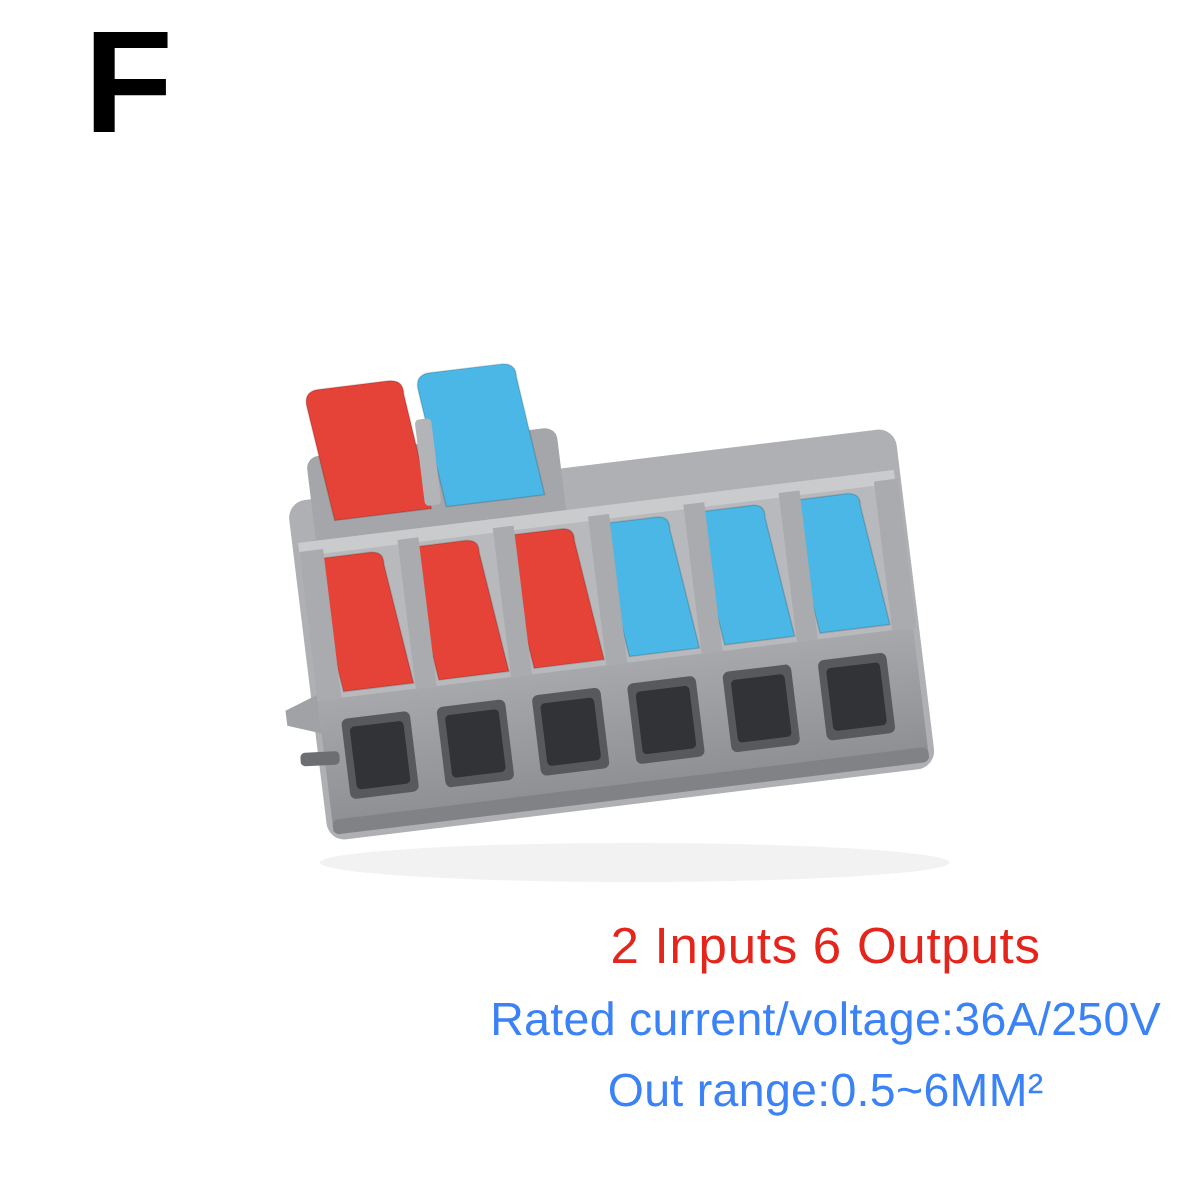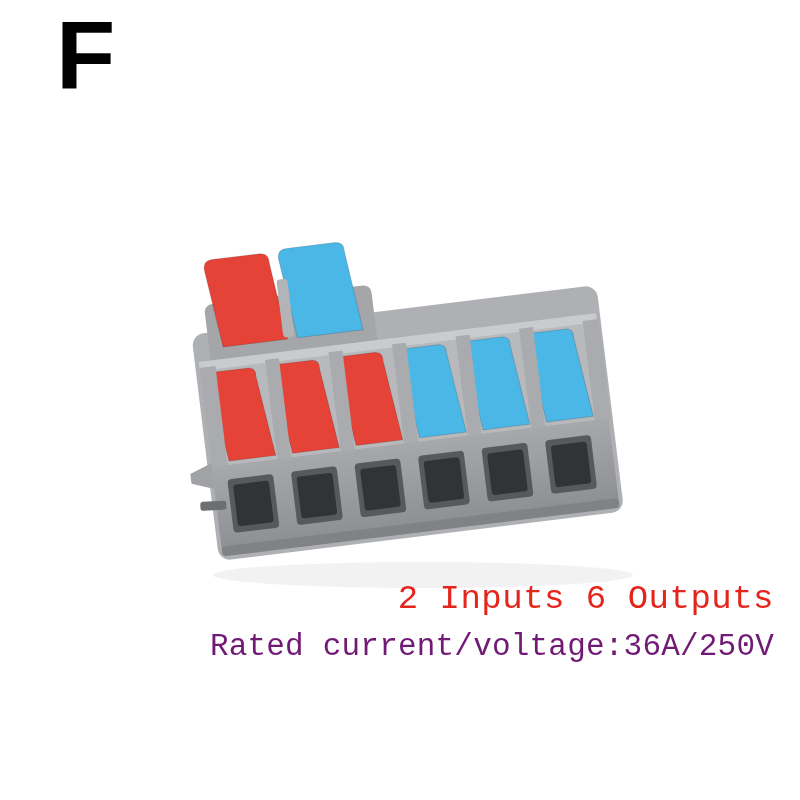--- a/index.html
+++ b/index.html
@@ -8,27 +8,27 @@
     font-family:"Liberation Sans", sans-serif;
   }
   .canvas{position:relative;width:800px;height:800px;background:#ffffff;}
   .variant{
     position:absolute;left:56px;top:2px;
     font-size:97px;font-weight:700;color:#000;line-height:1.1;
     font-family:"Liberation Sans", sans-serif;
   }
   .illus{position:absolute;left:168px;top:225px;width:500px;height:380px;}
   .specs{
-    position:absolute;right:26px;top:580px;text-align:right;color:#141414;font-family:Liberation Mono, monospace;
+    position:absolute;right:26px;top:612px;text-align:center;color:#141414;
   }
   .specs .headline{
     font-size:34px;color:#e4251c;margin-bottom:11px;letter-spacing:0.5px;
   }
   .specs .line{
-    font-size:31px;margin-bottom:11px;color:#701a75;letter-spacing:0.2px;
+    font-size:31px;margin-bottom:11px;color:#3b82f6;letter-spacing:0.2px;
   }
 </style>
 </head>
 <body>
 
 <div class="canvas">
 
   <div class="variant">F</div>
 
   <svg class="illus" viewBox="0 0 500 380">
@@ -89,15 +89,16 @@
       <rect x="40" y="298" width="400" height="10" rx="4" fill="#808285"></rect>
 
       <path d="M18,222 L40,214 L40,240 L18,232 Z" fill="#a0a2a5"></path>
       <rect x="24" y="252" width="26" height="9" rx="3" fill="#6c6e71" transform="rotate(4 37 256)"></rect>
     </g>
   </svg>
 
   <div class="specs">
     <div class="headline">2 Inputs 6 Outputs</div>
     <div class="line">Rated current/voltage:36A/250V</div>
+    <div class="line">Out range:0.5~6MM²</div>
   </div>
 
 </div>
 
 </body></html>

